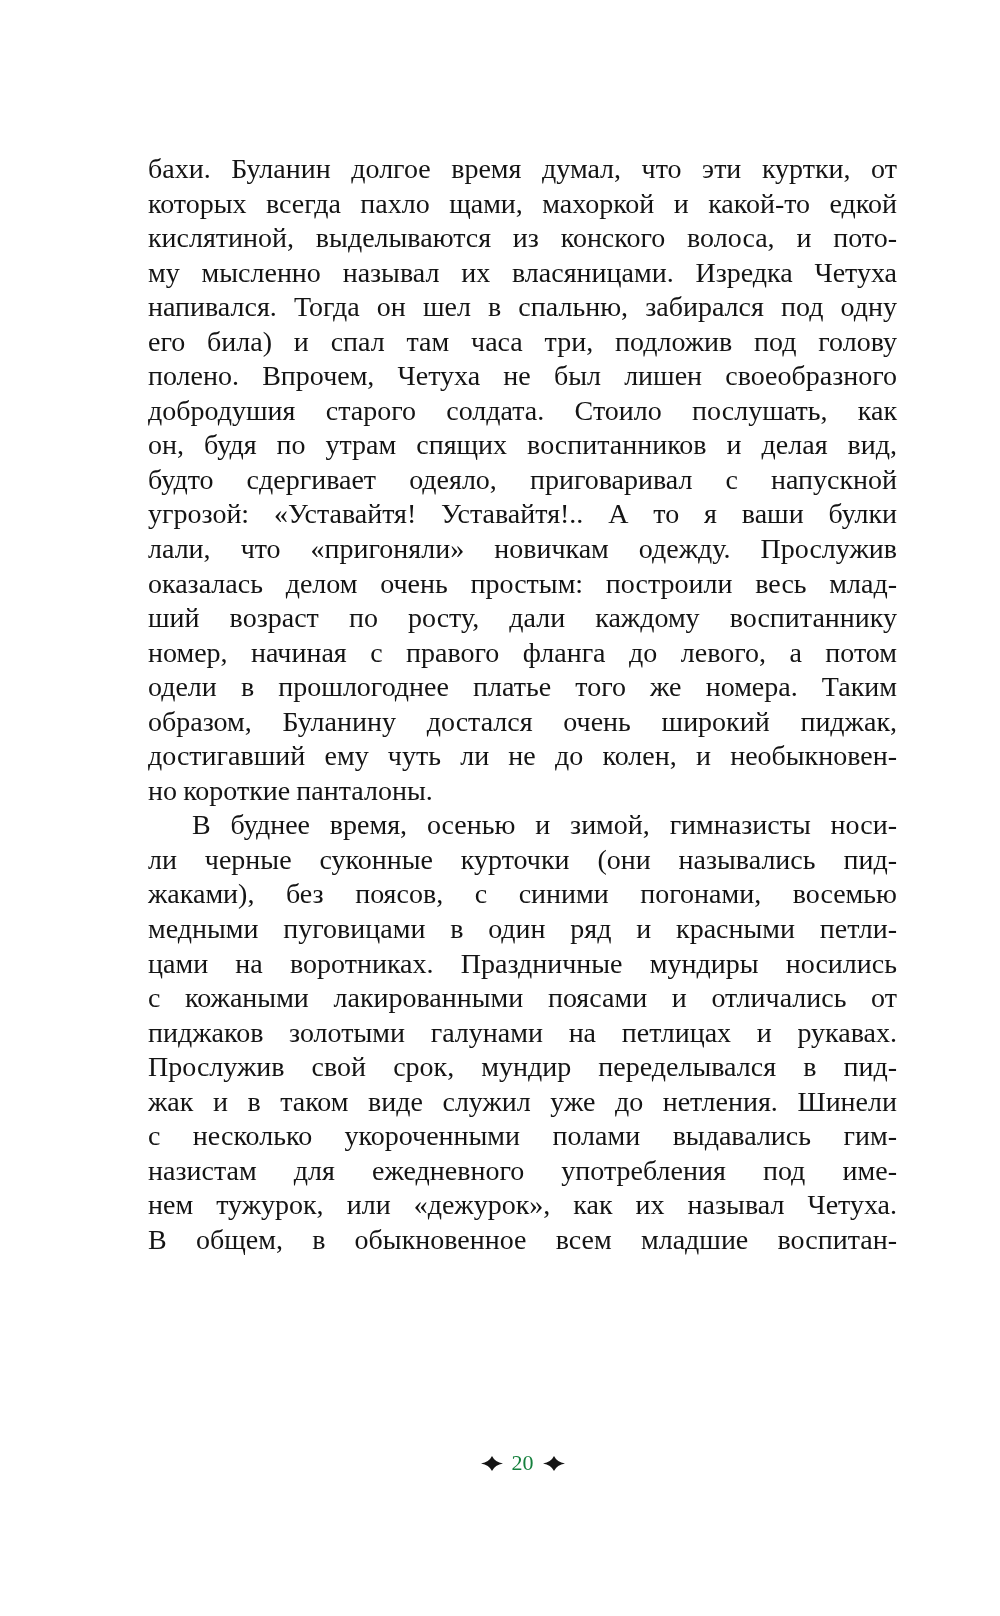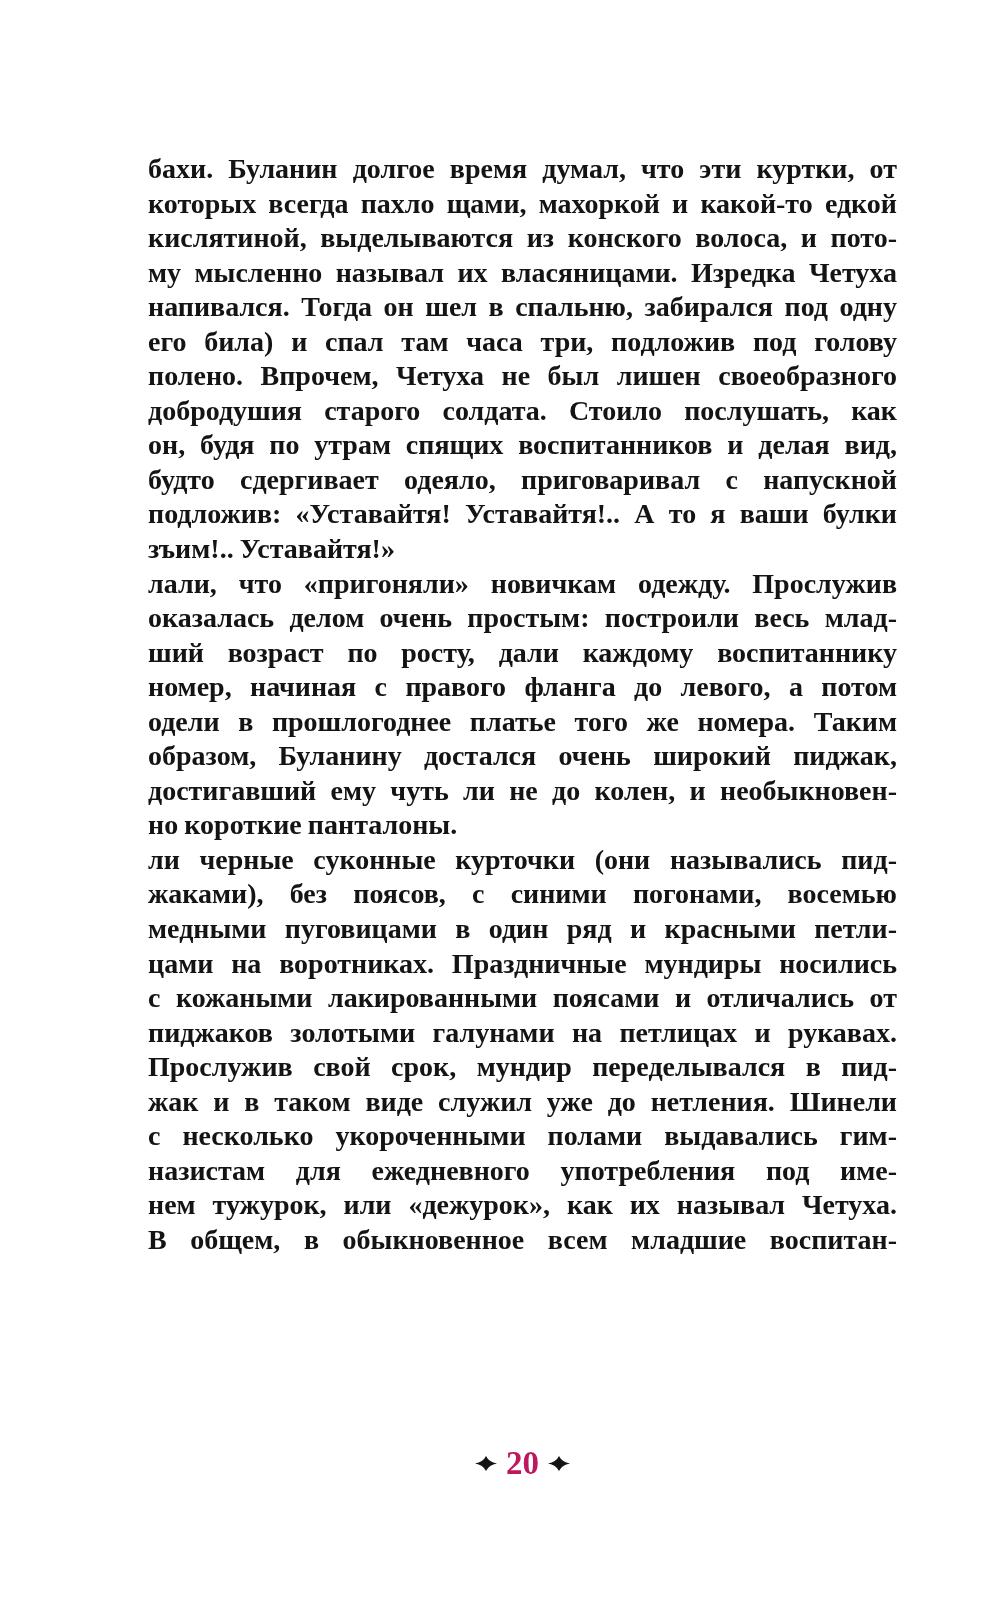--- a/index.html
+++ b/index.html
@@ -8,21 +8,20 @@
     background: #ffffff;
   }
   .page {
     position: relative;
     width: 1000px;
     height: 1616px;
     background: #ffffff;
     font-family: "Liberation Serif", "DejaVu Serif", serif;
     color: #141414;
     overflow: hidden;
-    font-weight: bold;
   }
   .text-block {
     position: absolute;
     left: 148px;
     top: 152px;
     width: 749px;
   }
   .line {
     font-size: 28px;
     line-height: 34.55px;
@@ -43,23 +42,23 @@
     position: absolute;
     left: 148px;
     top: 1446px;
     width: 749px;
     display: flex;
     justify-content: center;
     align-items: center;
     gap: 9px;
   }
   .page-number {
-    font-size: 33px;
+    font-size: 22px;
     line-height: 34px;
-    color: #be185d;
+    color: #15803d;
   }
   .orn {
     display: inline-block;
     width: 22px;
     height: 15px;
   }
   .orn svg {
     display: block;
     width: 22px;
     height: 15px;
@@ -74,30 +73,30 @@
       <div class="line">бахи. Буланин долгое время думал, что эти куртки, от</div>
       <div class="line">которых всегда пахло щами, махоркой и какой-то едкой</div>
       <div class="line">кислятиной, выделываются из конского волоса, и пото-</div>
       <div class="line">му мысленно называл их власяницами. Изредка Четуха</div>
       <div class="line">напивался. Тогда он шел в спальню, забирался под одну</div>
       <div class="line">его била) и спал там часа три, подложив под голову</div>
       <div class="line">полено. Впрочем, Четуха не был лишен своеобразного</div>
       <div class="line">добродушия старого солдата. Стоило послушать, как</div>
       <div class="line">он, будя по утрам спящих воспитанников и делая вид,</div>
       <div class="line">будто сдергивает одеяло, приговаривал с напускной</div>
-      <div class="line">подложив: «Уставайтя! Уставайтя!.. А то я ваши булки</div>
-      <div class="line plast">зъим!.. Уставайтя!»</div>
+      <div class="line">угрозой: «Уставайтя! Уставайтя!.. А то я ваши булки</div>
       <div class="line">лали, что «пригоняли» новичкам одежду. Прослужив</div>
       <div class="line">оказалась делом очень простым: построили весь млад-</div>
       <div class="line">ший возраст по росту, дали каждому воспитаннику</div>
       <div class="line">номер, начиная с правого фланга до левого, а потом</div>
       <div class="line">одели в прошлогоднее платье того же номера. Таким</div>
       <div class="line">образом, Буланину достался очень широкий пиджак,</div>
       <div class="line">достигавший ему чуть ли не до колен, и необыкновен-</div>
       <div class="line plast">но короткие панталоны.</div>
+      <div class="line indent">В буднее время, осенью и зимой, гимназисты носи-</div>
       <div class="line">ли черные суконные курточки (они назывались пид-</div>
       <div class="line">жаками), без поясов, с синими погонами, восемью</div>
       <div class="line">медными пуговицами в один ряд и красными петли-</div>
       <div class="line">цами на воротниках. Праздничные мундиры носились</div>
       <div class="line">с кожаными лакированными поясами и отличались от</div>
       <div class="line">пиджаков золотыми галунами на петлицах и рукавах.</div>
       <div class="line">Прослужив свой срок, мундир переделывался в пид-</div>
       <div class="line">жак и в таком виде служил уже до нетления. Шинели</div>
       <div class="line">с несколько укороченными полами выдавались гим-</div>
       <div class="line">назистам для ежедневного употребления под име-</div>

